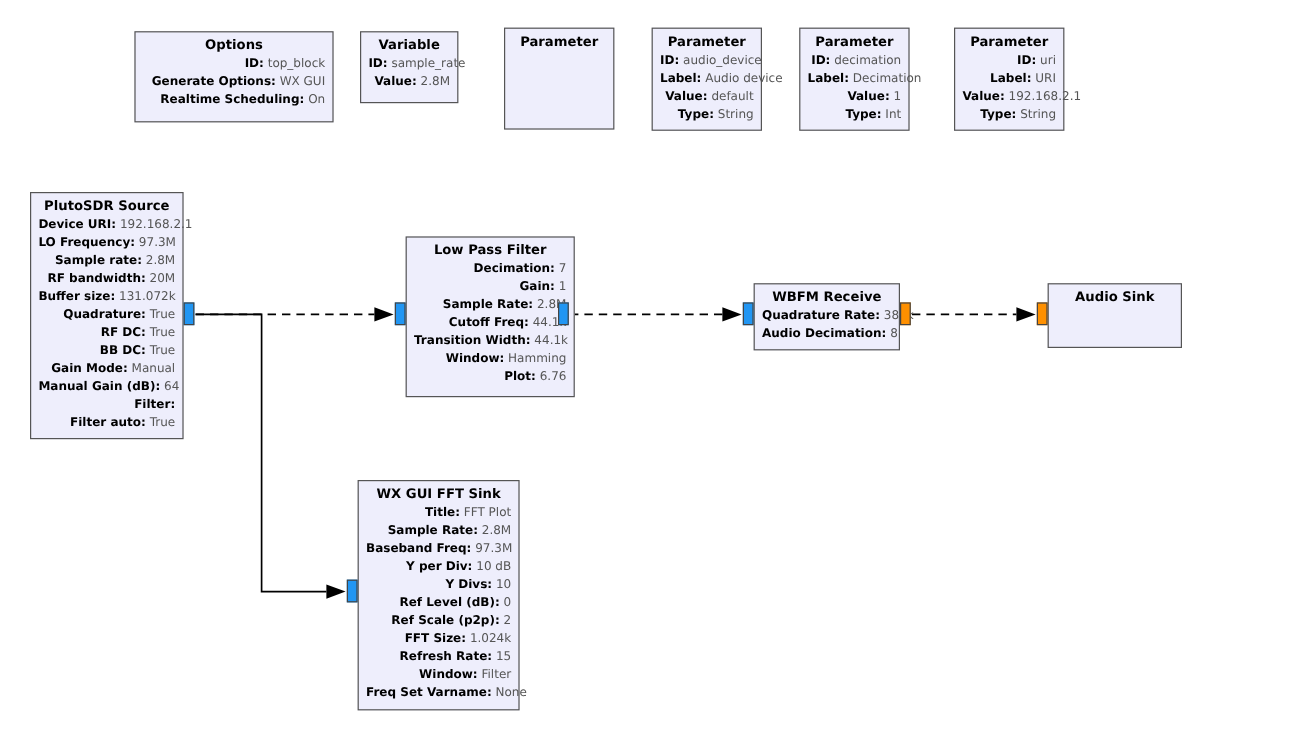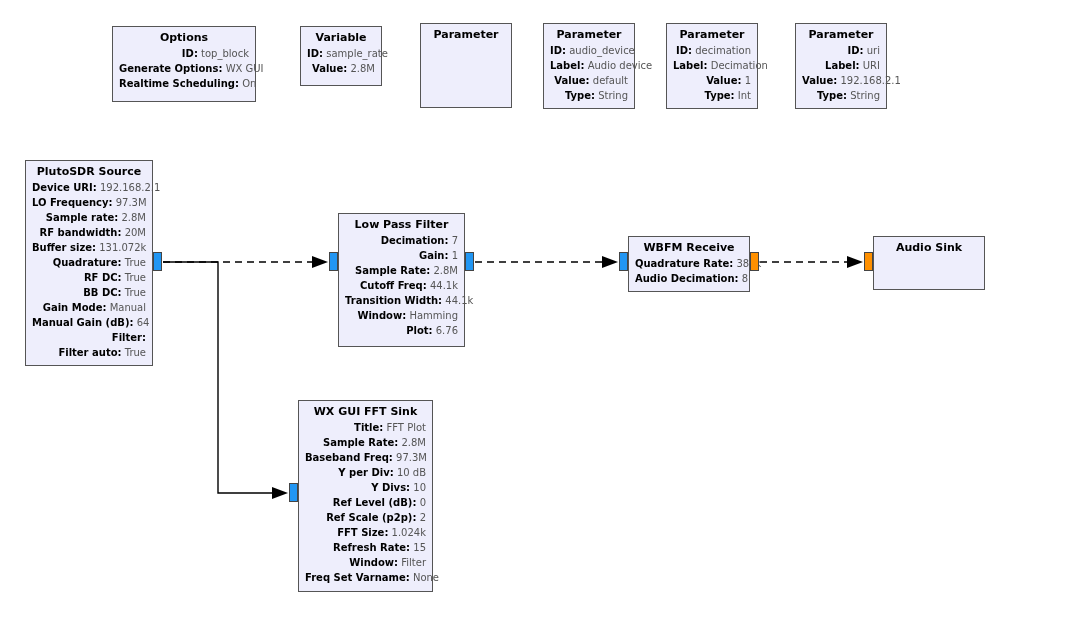--- a/index.html
+++ b/index.html
@@ -100,21 +100,21 @@
       <polygon points="602,256 618,262 602,268" fill="#000000"></polygon>
     </g>
 
     <g>
       <line x1="760" y1="262" x2="847" y2="262" stroke="#000000" stroke-width="1.4" stroke-dasharray="7,5"></line>
       <polygon points="847,256 863,262 847,268" fill="#000000"></polygon>
     </g>
   </svg>
 
   <div id="blocks-root">
-      <div class="block" style="left: 112px; top: 26px; width: 144px; min-height: 76px;">
+      <div class="block" style="left: 112px; top: 26px; width: 166px; min-height: 76px;">
         <div class="title">Options</div>
         <ul class="params">
           <li><span class="k">ID:</span> <span class="v">top_block</span></li>
           <li><span class="k">Generate Options:</span> <span class="v">WX GUI</span></li>
           <li><span class="k">Realtime Scheduling:</span> <span class="v">On</span></li>
         </ul>
       </div>
       <div class="block" style="left: 300px; top: 26px; width: 82px; min-height: 60px;">
         <div class="title">Variable</div>
         <ul class="params">
@@ -162,21 +162,21 @@
           <li><span class="k">Buffer size:</span> <span class="v">131.072k</span></li>
           <li><span class="k">Quadrature:</span> <span class="v">True</span></li>
           <li><span class="k">RF DC:</span> <span class="v">True</span></li>
           <li><span class="k">BB DC:</span> <span class="v">True</span></li>
           <li><span class="k">Gain Mode:</span> <span class="v">Manual</span></li>
           <li><span class="k">Manual Gain (dB):</span> <span class="v">64</span></li>
           <li><span class="k">Filter:</span> <span class="v"></span></li>
           <li><span class="k">Filter auto:</span> <span class="v">True</span></li>
         </ul>
       </div>
-      <div class="block" style="left: 338px; top: 197px; width: 127px; min-height: 134px; margin-top: 16px;">
+      <div class="block" style="left: 338px; top: 197px; width: 141px; min-height: 134px;">
         <div class="title">Low Pass Filter</div>
         <ul class="params">
           <li><span class="k">Decimation:</span> <span class="v">7</span></li>
           <li><span class="k">Gain:</span> <span class="v">1</span></li>
           <li><span class="k">Sample Rate:</span> <span class="v">2.8M</span></li>
           <li><span class="k">Cutoff Freq:</span> <span class="v">44.1k</span></li>
           <li><span class="k">Transition Width:</span> <span class="v">44.1k</span></li>
           <li><span class="k">Window:</span> <span class="v">Hamming</span></li>
           <li><span class="k">Plot:</span> <span class="v">6.76</span></li>
         </ul>

